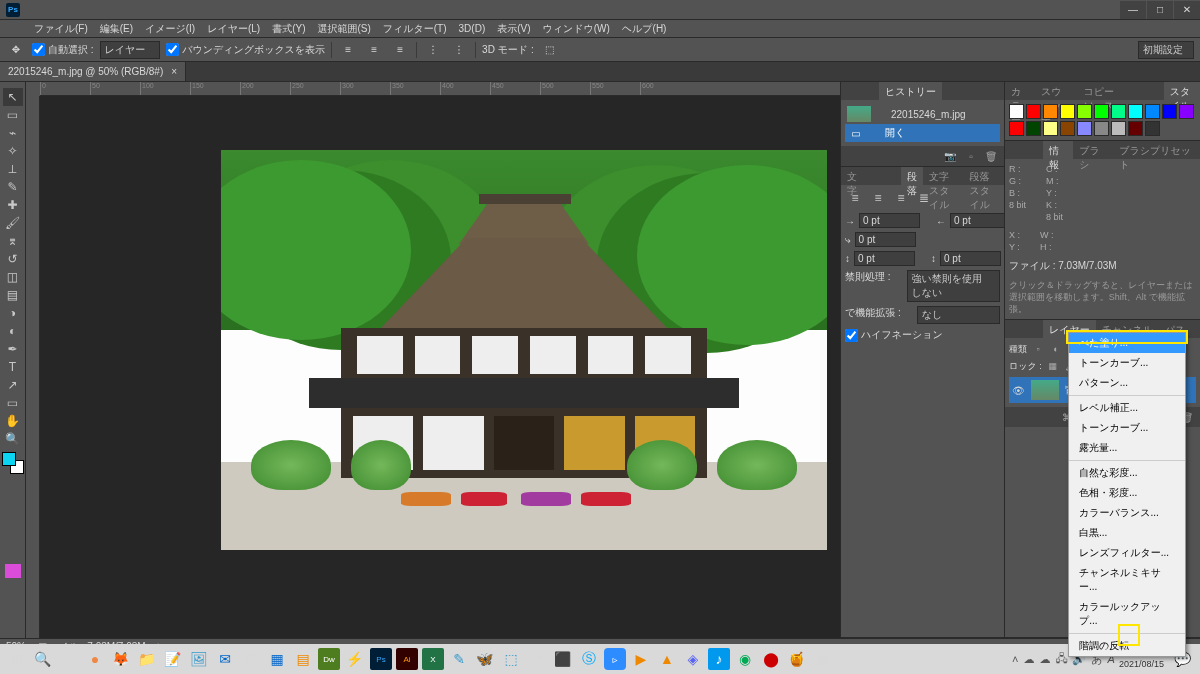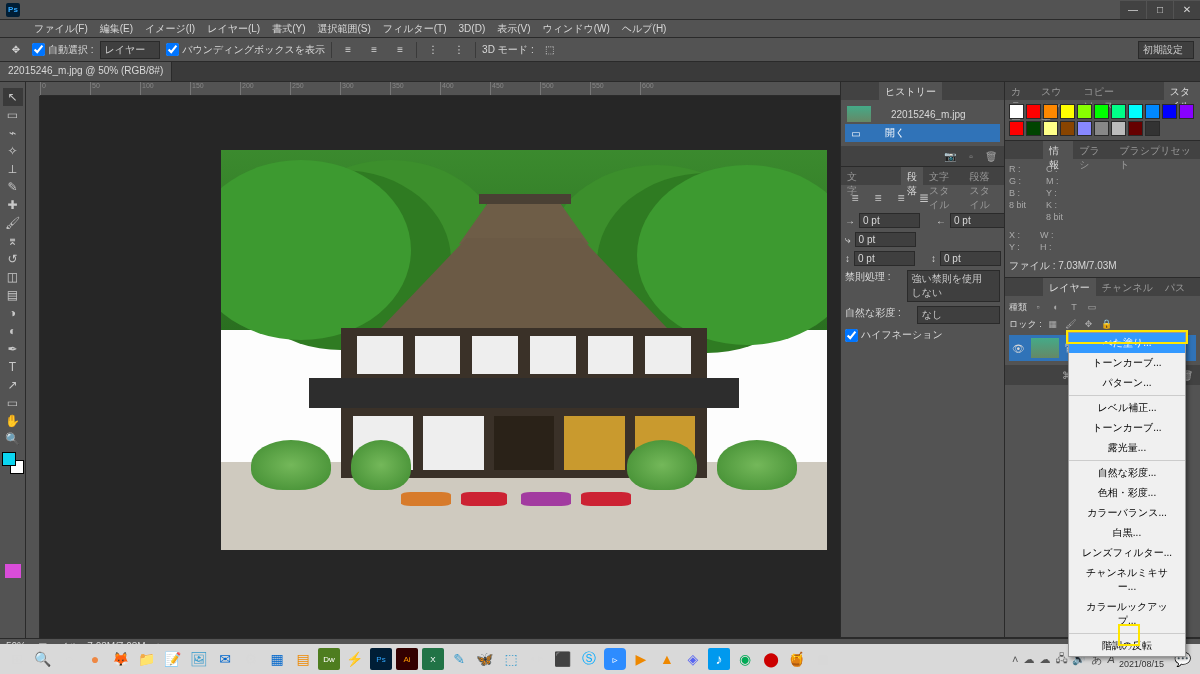--- a/index.html
+++ b/index.html
@@ -19,21 +19,21 @@
 .optbar { height: 24px; background: #535353; display: flex; align-items: center; padding: 0 6px; gap: 6px; border-bottom: 1px solid #2a2a2a; }
 .opt-icon { width: 20px; height: 20px; display: flex; align-items: center; justify-content: center; }
 .opt-check { display: flex; align-items: center; gap: 3px; font-size: 10px; }
 .opt-select { background: #3f3f3f; border: 1px solid #2a2a2a; padding: 1px 14px 1px 4px; font-size: 10px; color: #ccc; }
 .opt-sep { width: 1px; height: 16px; background: #3a3a3a; }
 .opt-right { margin-left: auto; display: flex; align-items: center; gap: 4px; }
 .opt-input { background: #3f3f3f; border: 1px solid #2a2a2a; padding: 1px 4px; font-size: 10px; color: #ccc; width: 56px; }
 
 
 .tabbar { height: 20px; background: #3a3a3a; display: flex; align-items: stretch; border-bottom: 1px solid #2a2a2a; }
-.doc-tab { background: #535353; padding: 3px 8px; font-size: 10px; display: flex; align-items: center; gap: 8px; border-right: 1px solid #2a2a2a; flex-direction: column; }
+.doc-tab { background: #535353; padding: 3px 8px; font-size: 10px; display: flex; align-items: center; gap: 8px; border-right: 1px solid #2a2a2a; }
 
 
 .main { display: flex; height: 556px; }
 
 
 .toolbox { width: 26px; background: #535353; border-right: 1px solid #2a2a2a; display: flex; flex-direction: column; align-items: center; padding-top: 6px; gap: 0; }
 .tool { width: 20px; height: 18px; display: flex; align-items: center; justify-content: center; color: #c8c8c8; font-size: 12px; cursor: default; }
 .tool.sel { background: #3a3a3a; }
 .fgbg { position: relative; width: 22px; height: 22px; margin-top: 4px; }
 .fgbg .fg { position: absolute; top: 0; left: 0; width: 14px; height: 14px; background: #0bd5f0; border: 1px solid #000; }
@@ -92,21 +92,21 @@
 .sw { width: 15px; height: 15px; border: 1px solid #2a2a2a; }
 
 .info-col { display: flex; gap: 20px; font-size: 9px; color: #aaa; }
 .info-col div { line-height: 12px; }
 .lyr-ctrl { display: flex; gap: 4px; font-size: 9px; align-items: center; }
 .layer-row { display: flex; align-items: center; gap: 6px; background: #3073b8; padding: 3px; margin-top: 4px; }
 .layer-row .th { width: 28px; height: 20px; background: linear-gradient(#4a8, #686); }
 
 
 .ctx-menu { position: absolute; right: 14px; top: 332px; width: 118px; background: #f0f0f0; border: 1px solid #999; box-shadow: 2px 2px 4px rgba(0,0,0,.4); z-index: 50; color: #000; }
-.ctx-item { padding: 3px 10px; font-size: 10px; cursor: default; text-align: center; }
+.ctx-item { padding: 3px 10px; font-size: 10px; cursor: default; }
 .ctx-item.hi { background: #3399ff; color: #fff; }
 .ctx-sep { height: 1px; background: #ccc; margin: 2px 0; }
 .ctx-box { position: absolute; right: 12px; top: 330px; width: 122px; height: 14px; border: 2px solid #ffe600; z-index: 60; pointer-events: none; }
 .ctx-box2 { position: absolute; right: 60px; bottom: 28px; width: 22px; height: 22px; border: 2px solid #ffe600; z-index: 60; pointer-events: none; }
 
 
 .statusbar { height: 16px; background: #535353; display: flex; align-items: center; font-size: 10px; padding: 0 6px; gap: 12px; border-top: 1px solid #2a2a2a; }
 
 
 .taskbar { position: absolute; bottom: 0; left: 0; right: 0; height: 30px; background: #d9d9d9; display: flex; align-items: center; padding: 0 6px; gap: 4px; }
@@ -301,21 +301,21 @@
             </div>
           <div class="row2">
               <div class="num-field">↕ <span class="val">0 pt</span></div>
               <div class="num-field">↕ <span class="val">0 pt</span></div>
             </div>
           <div class="row2">
               <span>禁則処理 :</span>
               <div class="opt-select" style="flex:1">強い禁則を使用しない</div>
             </div>
           <div class="row2">
-              <span>自然な彩度 :</span>
+              <span>で機能拡張 :</span>
               <div class="opt-select" style="flex:1">なし</div>
             </div>
           <div class="opt-check">
               <input type="checkbox" checked="" style="">
               <span>ハイフネーション</span>
             </div>
         </div>
       </div>
     </div>
 
@@ -361,20 +361,21 @@
         <div class="panel-body">
           <div class="info-col">
             <div><span>R :</span><br><span>G :</span><br><span>B :</span><br><span>8 bit</span></div>
             <div><span>C :</span><br><span>M :</span><br><span>Y :</span><br><span>K :</span><br><span>8 bit</span></div>
           </div>
           <div class="info-col" style="margin-top:6px">
             <div><span>X :</span><br><span>Y :</span></div>
             <div><span>W :</span><br><span>H :</span></div>
           </div>
           <div style="margin-top:6px">ファイル : 7.03M/7.03M</div>
+          <div style="margin-top:6px;color:#999;font-size:9px;line-height:12px">クリック＆ドラッグすると、レイヤーまたは選択範囲を移動します。Shift、Alt で機能拡張。</div>
         </div>
       </div>
 
       <div class="panel" style="flex:1">
         <div class="panel-tabs">
           <div class="ptab act">レイヤー</div>
           <div class="ptab">チャンネル</div>
           <div class="ptab">パス</div>
         </div>
         <div class="panel-body">

